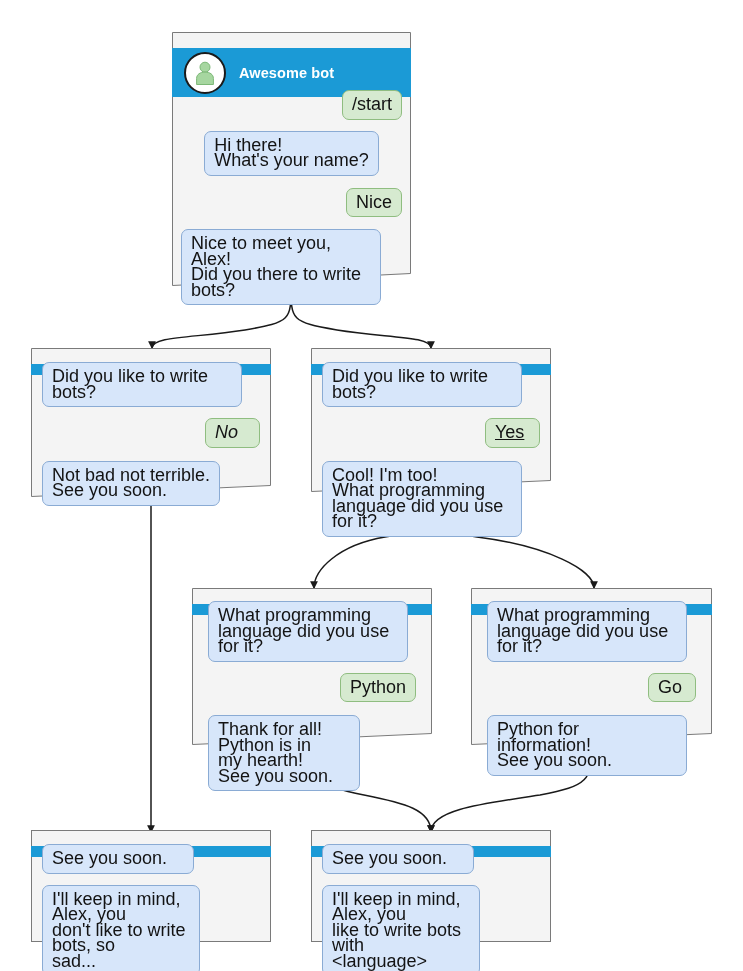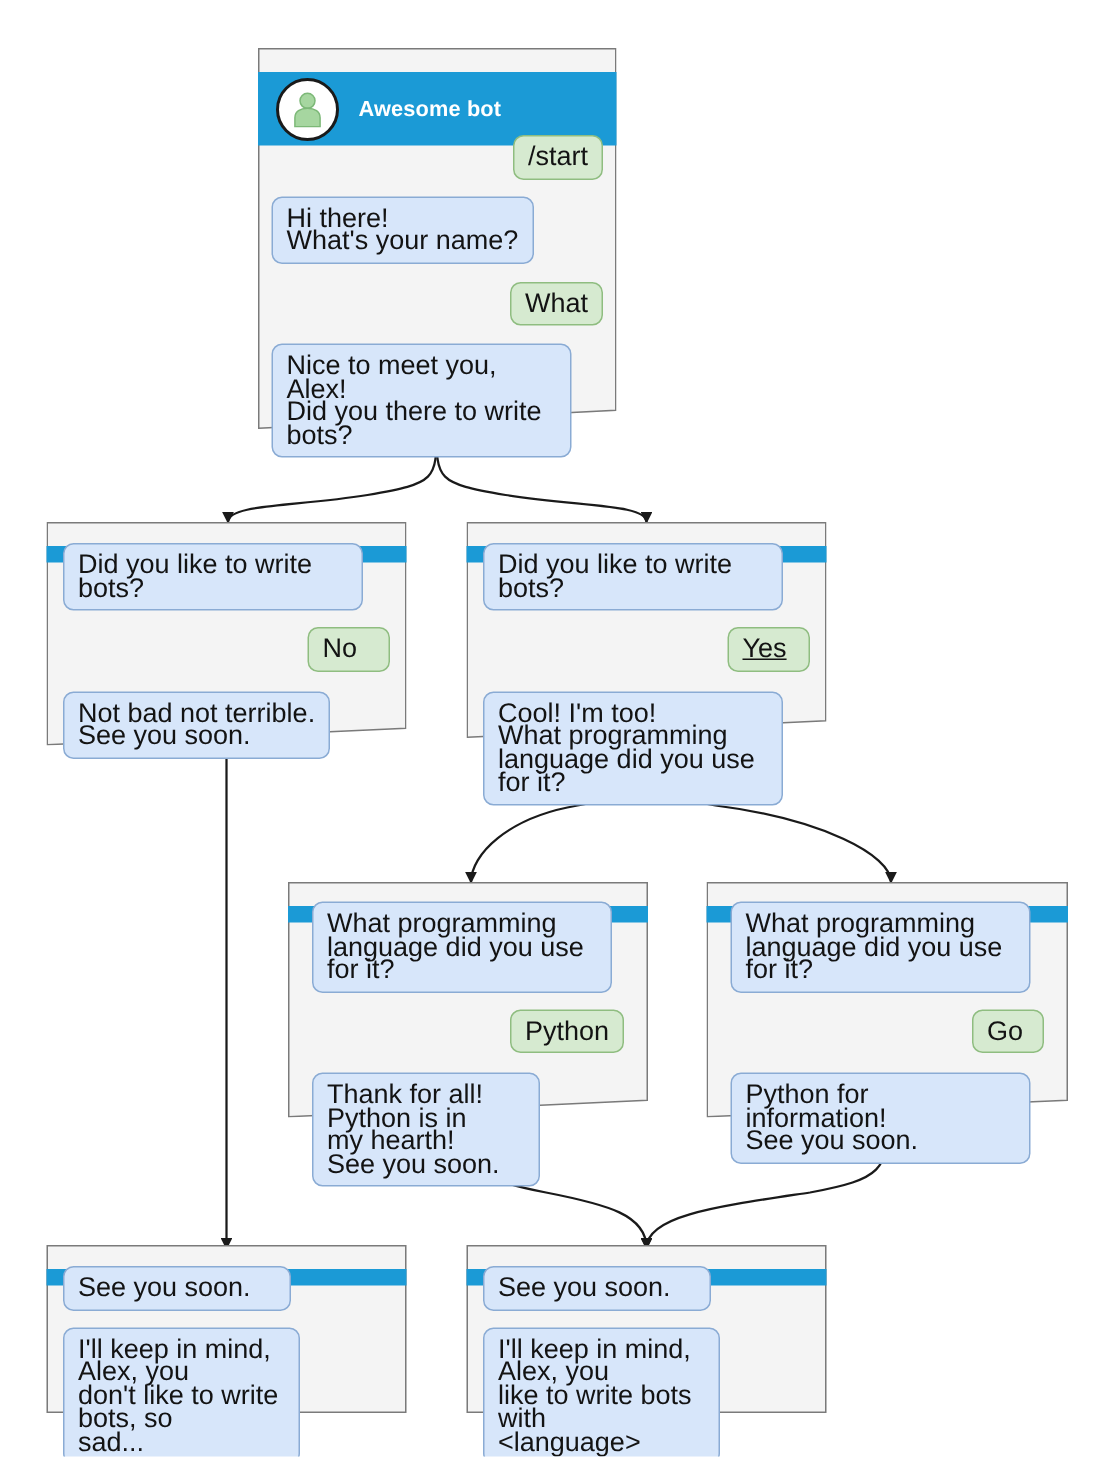--- a/index.html
+++ b/index.html
@@ -158,47 +158,47 @@
         <path d="M 2.6 23.5 L 2.6 17.5 C 2.6 13.4 6.2 11.1 11 11.1 C 15.8 11.1 19.4 13.4 19.4 17.5 L 19.4 23.5 Z" fill="#a6d6a0" stroke="#7cb877" stroke-width="1"></path>
       </svg>
     </div>
     <div class="bot-title">Awesome bot</div>
   </div>
 
   <div class="msgs" style="top:58px; padding:0 9px;">
     <div class="row right" style="margin-bottom:11px;">
       <div class="bubble user" style="min-width:53px;">/start</div>
     </div>
-    <div class="row left" style="margin-bottom:12px;">
+    <div class="row left" style="margin-bottom:12px;justify-content:center;">
       <div class="bubble bot">Hi there!
 What's your name?</div>
     </div>
     <div class="row right" style="margin-bottom:12px;">
-      <div class="bubble user" style="min-width:53px;">What</div>
+      <div class="bubble user" style="min-width:53px;">Nice</div>
     </div>
     <div class="row left">
       <div class="bubble bot">Nice to meet you, Alex!
 Did you there to write bots?</div>
     </div>
   </div>
 </div>
 
 <div class="node skew" style="left:31px; top:348px; width:240px; height:149px;">
   <div class="node-body"></div>
   <svg class="node-outline" viewBox="0 0 240 149" preserveAspectRatio="none">
     <polygon points="0.5,0.5 239.5,0.5 239.5,137.5 0.5,148.5" fill="none" stroke="#7a7a7a" stroke-width="1" vector-effect="non-scaling-stroke"></polygon>
   </svg>
   <div class="node-header slim"></div>
 
   <div class="msgs" style="top:14px; padding:0 11px;">
     <div class="row left" style="margin-bottom:11px;">
       <div class="bubble bot">Did you like to write bots?</div>
     </div>
     <div class="row right" style="margin-bottom:13px;">
-      <div class="bubble user" style="min-width:55px;">No</div>
+      <div class="bubble user" style="min-width:55px;font-style:italic;">No</div>
     </div>
     <div class="row left">
       <div class="bubble bot">Not bad not terrible.
 See you soon.</div>
     </div>
   </div>
 </div>
 
 <div class="node skew" style="left:311px; top:348px; width:240px; height:144px;">
   <div class="node-body"></div>

